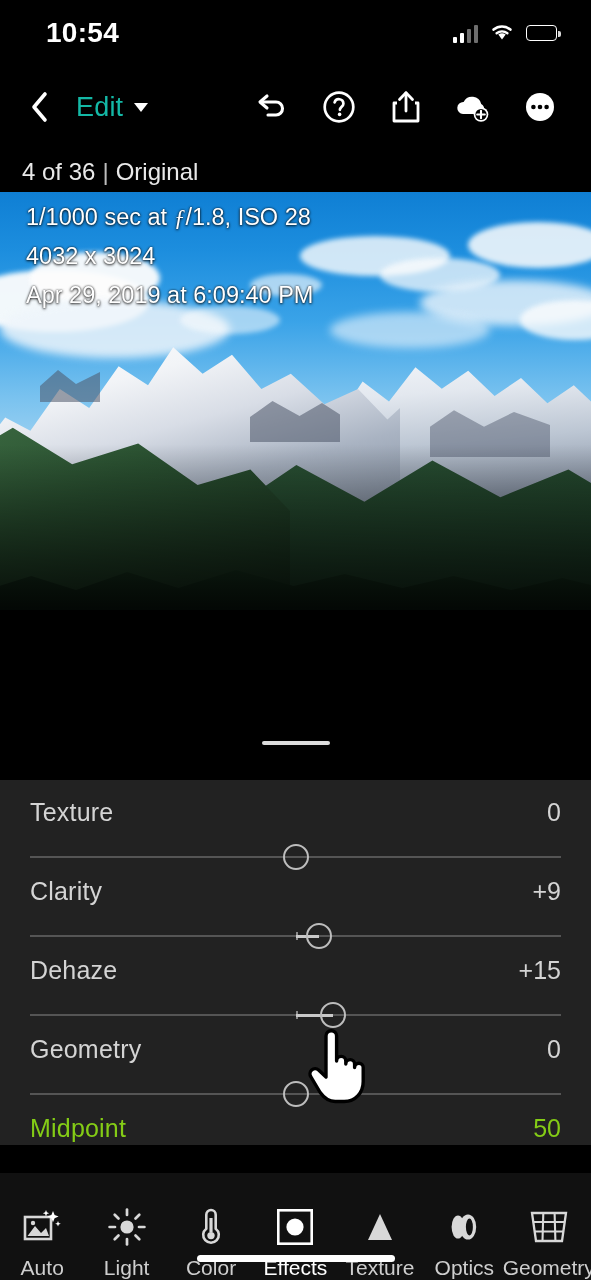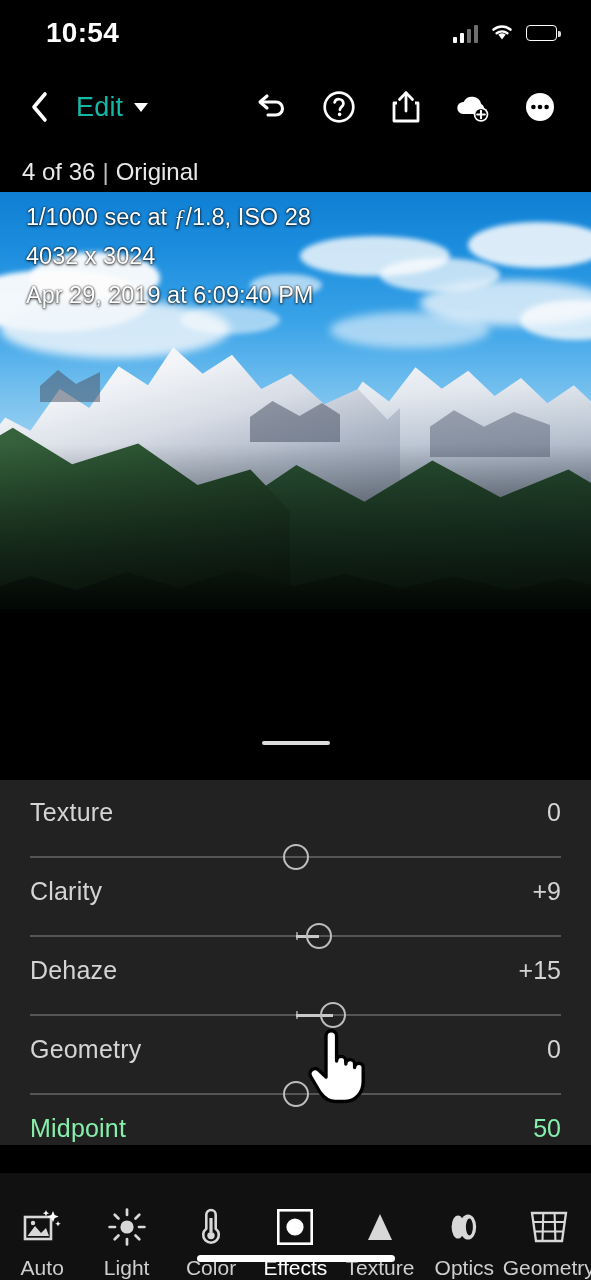--- a/index.html
+++ b/index.html
@@ -112,21 +112,21 @@
   .handle{ width:68px; height:4px; background:#dcdcdc; border-radius:2px; margin-top:55px; }
 
   
   .panel{ position:absolute; left:0; top:780px; width:591px; height:365px;
           background:#222222; overflow:hidden; }
   .srow{ position:relative; height:79px; padding:0 30px; }
   .srow .lbl-line{ display:flex; justify-content:space-between; align-items:flex-end;
                    padding-top:18px; }
   .srow .nm{ font-size:25px; color:#d4d4d4; letter-spacing:.2px; }
   .srow .vl{ font-size:25px; color:#d4d4d4; }
-  .srow.dim .nm, .srow.dim .vl{ color:#86efac; }
+  .srow.dim .nm, .srow.dim .vl{ color:#84cc16; }
   .track{ position:relative; margin-top:19px; height:22px; }
   .track .bar{ position:absolute; left:0; right:0; top:10px; height:2px; background:#555; }
   .track .fill{ position:absolute; top:9.5px; height:3px; background:#c9c9c9; }
   .track .ctick{ position:absolute; top:7px; width:2px; height:8px; background:#8a8a8a; }
   .thumb{ position:absolute; top:-2px; width:26px; height:26px; border:2.5px solid #bdbdbd;
           border-radius:50%; background:transparent; transform:translateX(-13px);
           cursor:pointer; }
 
   
   .cursor{ position:absolute; left:306px; top:1028px; width:60px; height:78px;

